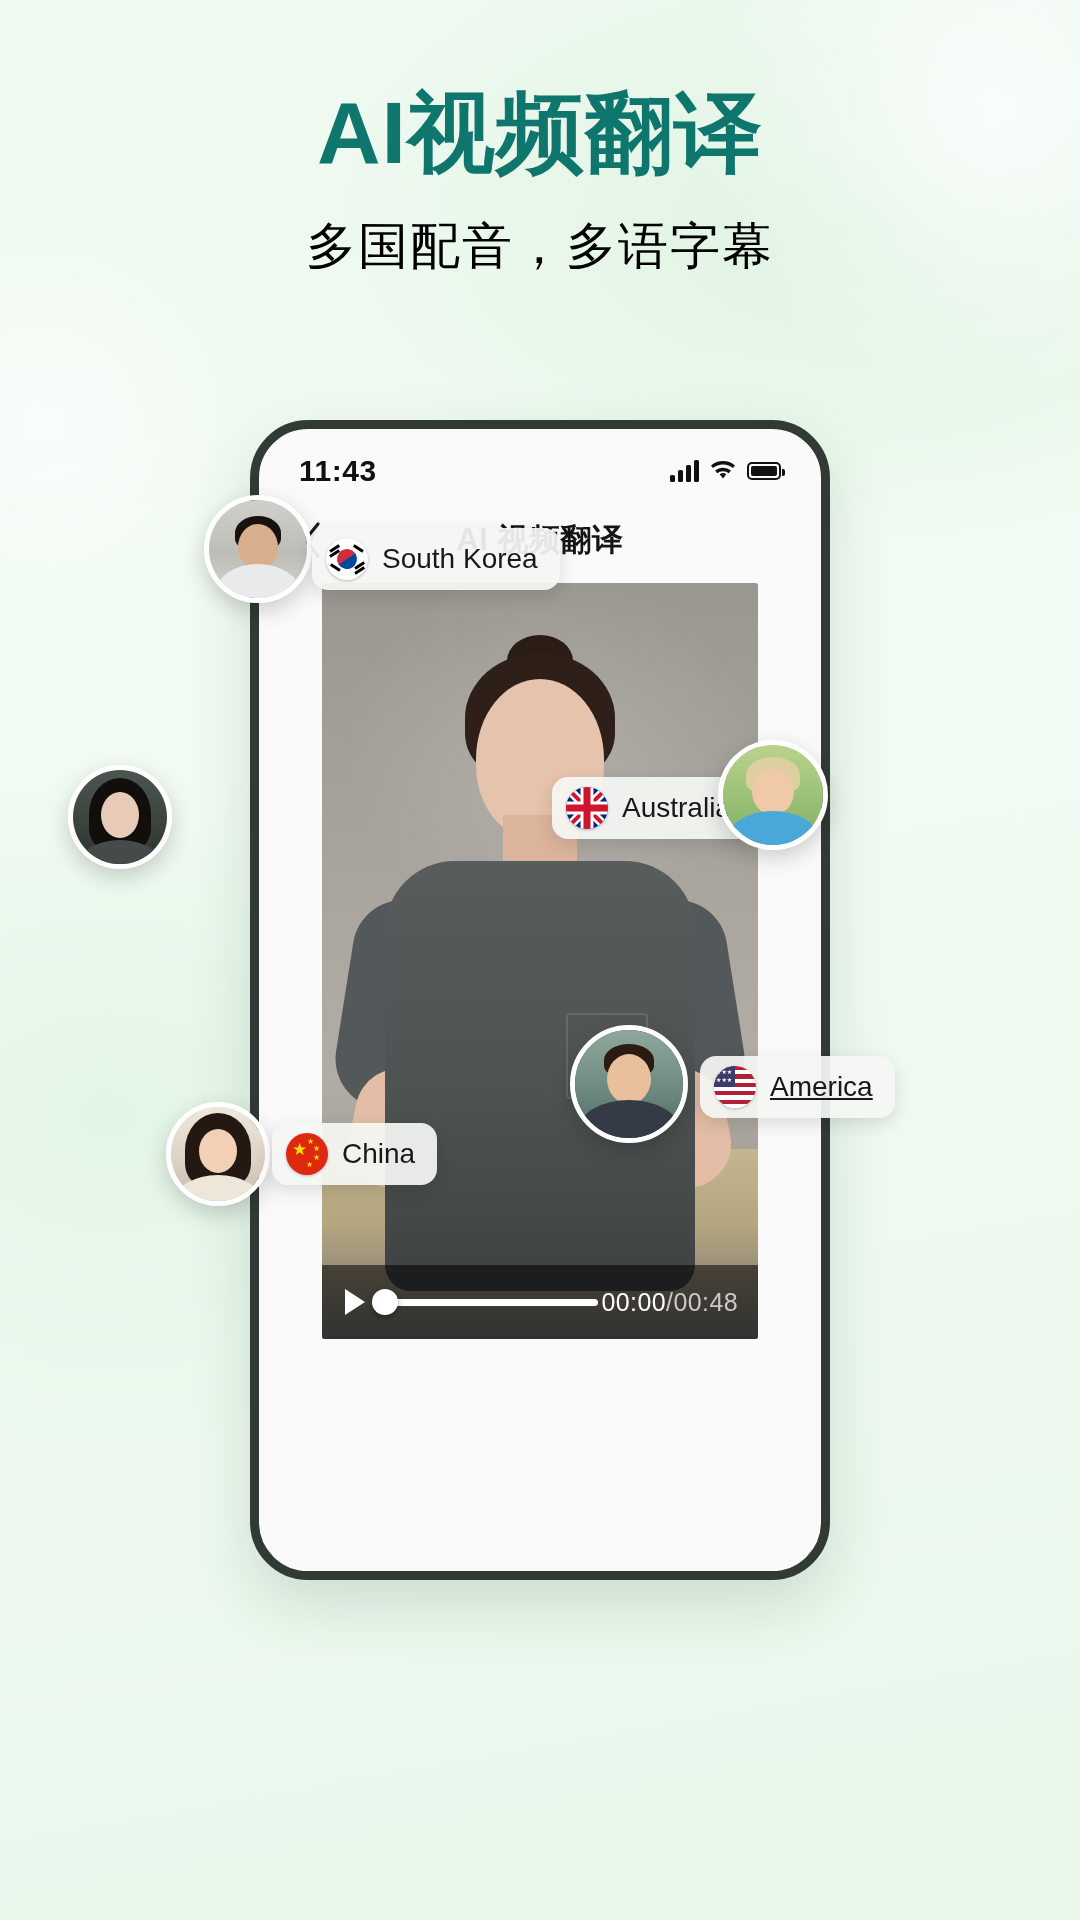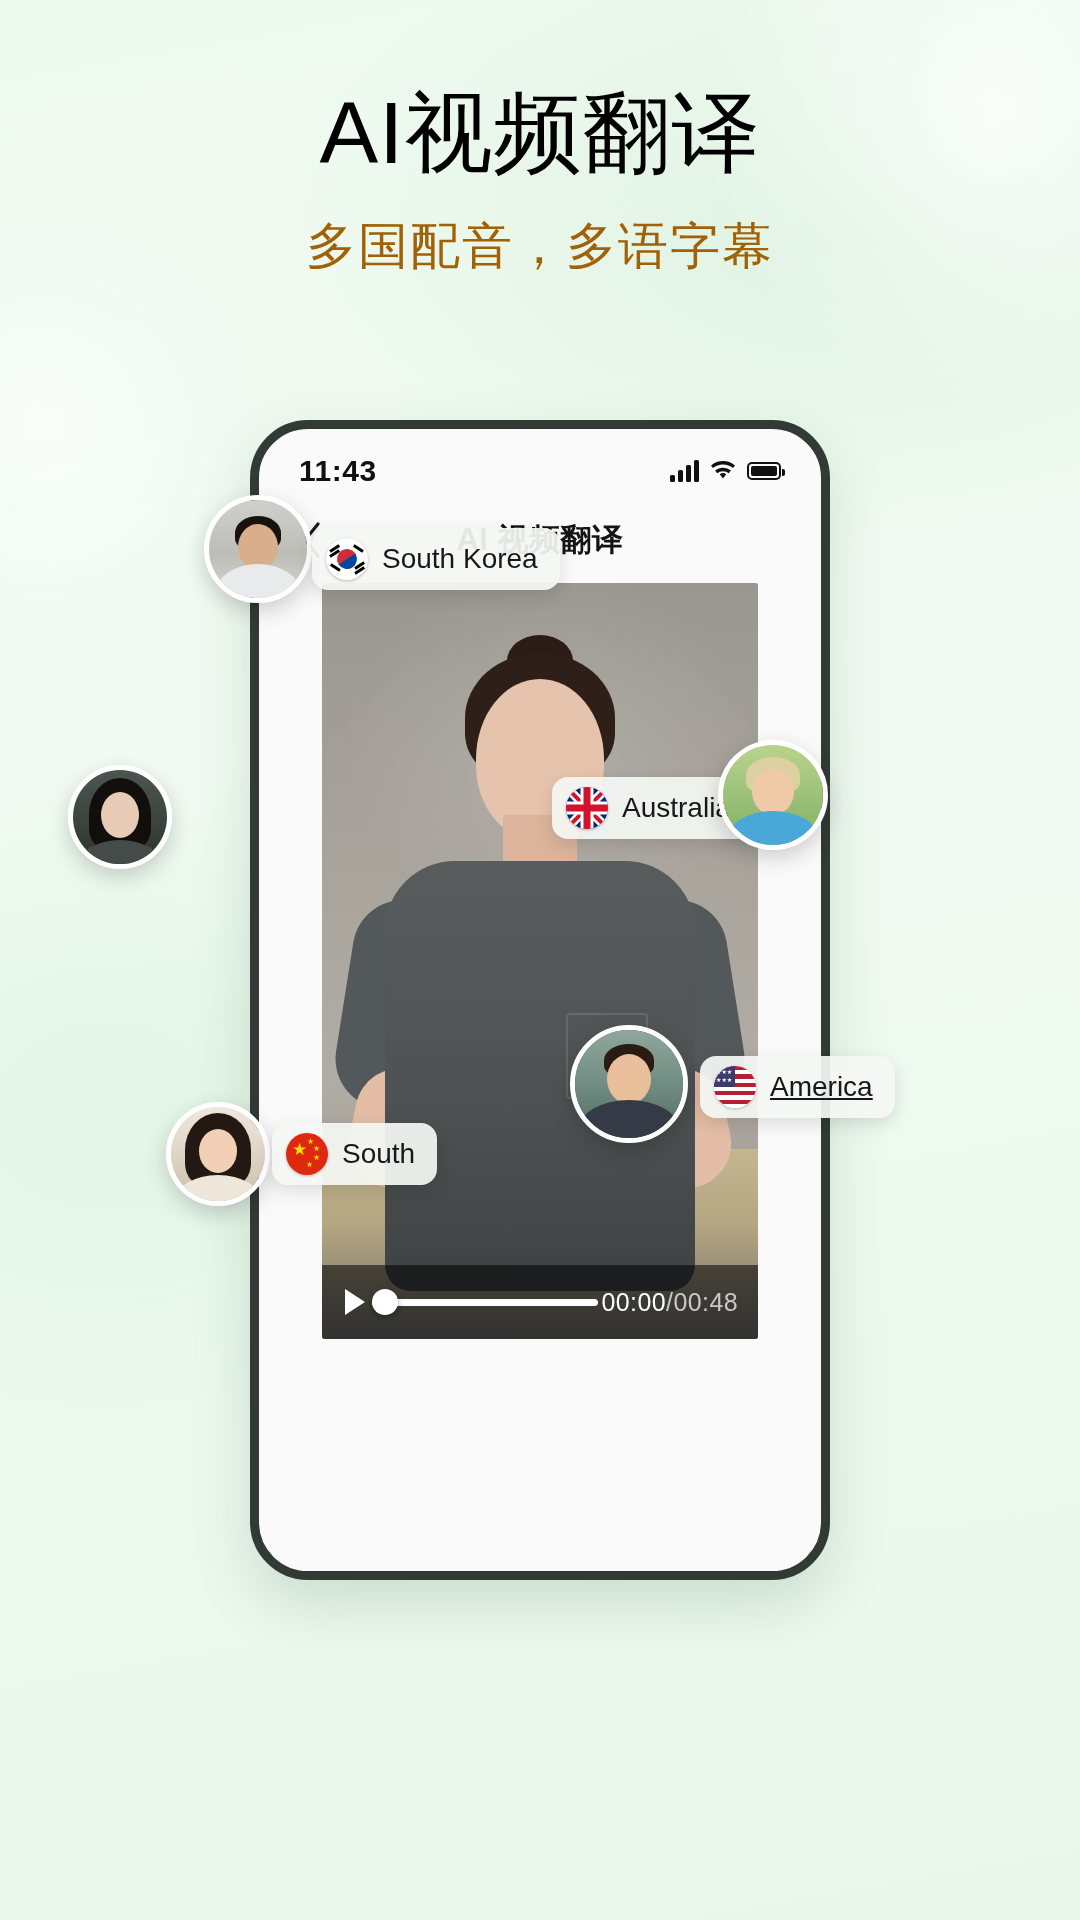--- a/index.html
+++ b/index.html
@@ -18,26 +18,26 @@
   .bg-swoosh {
     position: absolute; inset: 0; pointer-events: none;
     background:
       radial-gradient(circle 420px at 92% 6%, rgba(255,255,255,.75), rgba(255,255,255,0) 70%),
       radial-gradient(circle 300px at 4% 22%, rgba(255,255,255,.55), rgba(255,255,255,0) 72%);
   }
 
   
   .hero { position: relative; padding-top: 86px; text-align: center; }
   .hero-title {
-    font-size: 88px; font-weight: 400; color: #000000;
+    font-size: 88px; font-weight: 700; color: #0f766e;
     letter-spacing: 1px; line-height: 1.06;
   }
   .hero-sub {
     margin-top: 34px; font-size: 50px; font-weight: 500;
-    color: #a16207; letter-spacing: 2px;
+    color: #000000; letter-spacing: 2px;
   }
 
   
   .phone-wrap { position: absolute; left: 50%; top: 420px; transform: translateX(-50%); }
   .phone {
     position: relative;
     width: 580px; height: 1160px;
     background: #fafafa;
     border: 9px solid #313a34;
     border-radius: 58px;
@@ -360,16 +360,16 @@
     </div>
   </div>
   <div class="chip" style="left:272px; top:703px;">
     <span class="flag flag-cn">
       <span class="star s1">★</span>
         <span class="star s2">★</span>
       <span class="star s3">★</span>
         <span class="star s4">★</span>
         <span class="star s5">★</span>
     </span>
-    <span>South</span>
+    <span>China</span>
   </div>
 
 </div>
 
 </body></html>

